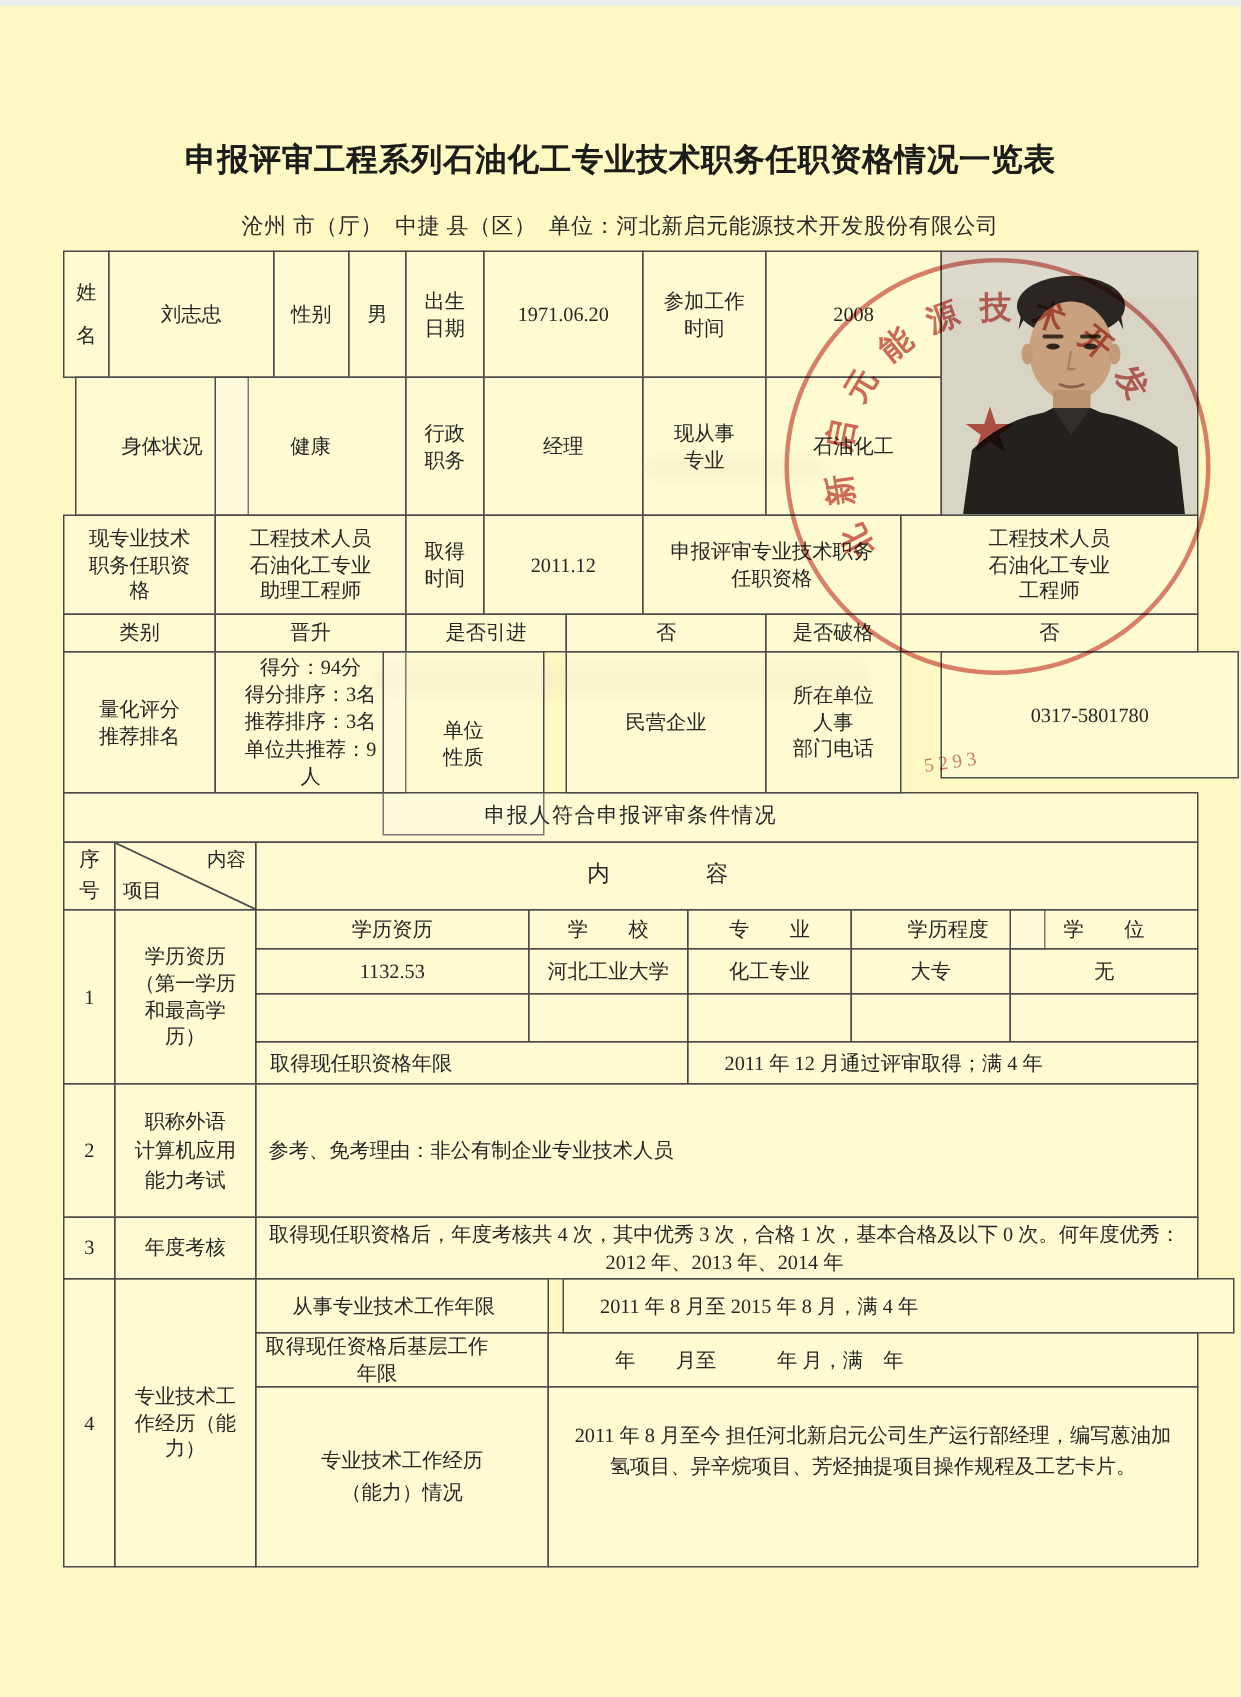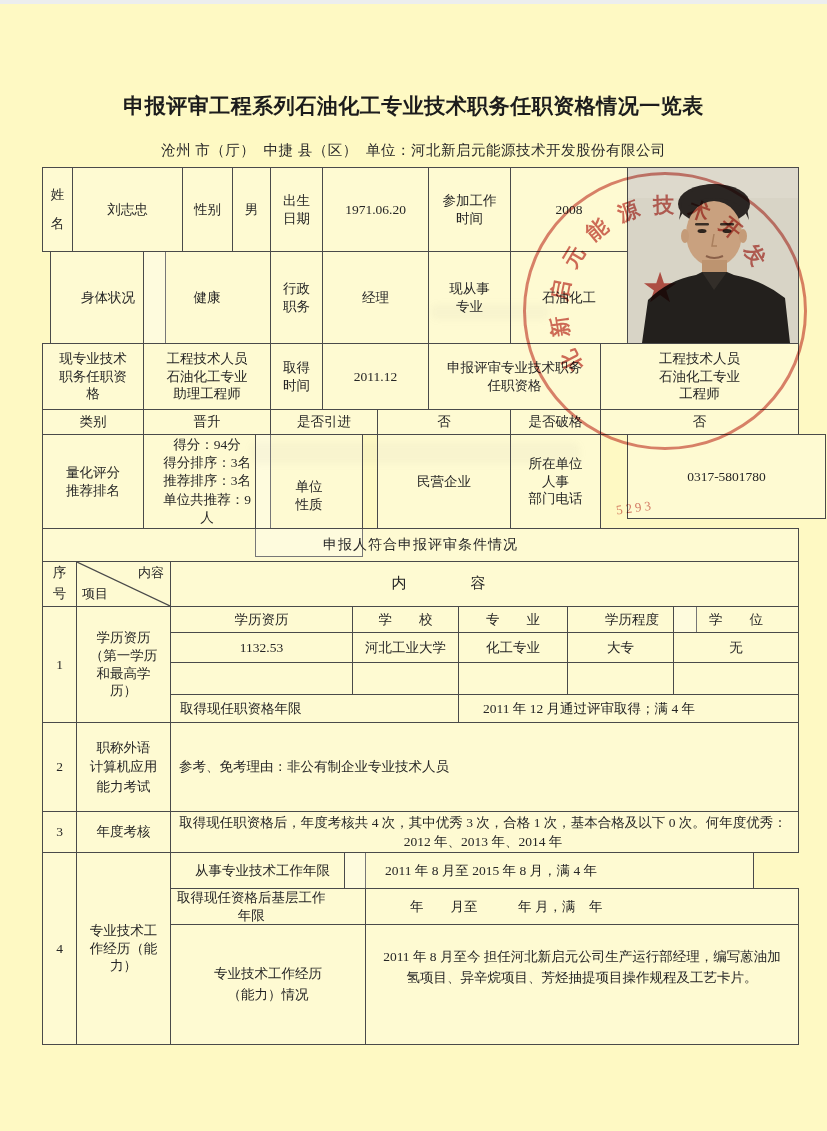--- a/index.html
+++ b/index.html
@@ -196,21 +196,21 @@
   <div class="c" style="left:42px;top:807px;width:35px;height:42px">3</div>
   <div class="c" style="left:76px;top:807px;width:95px;height:42px">年度考核</div>
   <div class="c lt lh14" style="left:170px;top:807px;width:629px;height:42px;padding-left:7px;padding-right:10px">取得现任职资格后，年度考核共 4 次，其中优秀 3 次，合格 1 次，基本合格及以下 0 次。何年度优秀：2012 年、2013 年、2014 年</div>
 
   <div class="c" style="left:42px;top:848px;width:35px;height:193px">4</div>
   <div class="c" style="left:76px;top:848px;width:95px;height:193px">专业技术工
 作经历（能
 力）</div>
 
   <div class="c lt" style="left:170px;top:848px;width:196px;height:37px;padding-left:24px">从事专业技术工作年限</div>
-  <div class="c lt" style="left:344px;top:848px;width:410px;height:37px;padding-left:40px">2011 年 8 月至 2015 年 8 月，满 4 年</div>
+  <div class="c lt" style="left:375px;top:848px;width:448px;height:37px;padding-left:24px">2011 年 8 月至 2015 年 8 月，满 4 年</div>
 
   <div class="c lt" style="left:170px;top:884px;width:196px;height:37px;padding-left:6px">取得现任资格后基层工作
 年限</div>
   <div class="c lt" style="left:365px;top:884px;width:434px;height:37px;padding-left:44px">年　　月至　　　年 月，满　年</div>
 
   <div class="c lh15" style="left:170px;top:920px;width:196px;height:121px">专业技术工作经历
 （能力）情况</div>
   <div class="c lt lh15" style="left:365px;top:920px;width:434px;height:121px;padding:8px 14px 40px 14px;align-items:flex-start;padding-top:22px">2011 年 8 月至今 担任河北新启元公司生产运行部经理，编写蒽油加氢项目、异辛烷项目、芳烃抽提项目操作规程及工艺卡片。</div>
 
   <div class="stamp">

